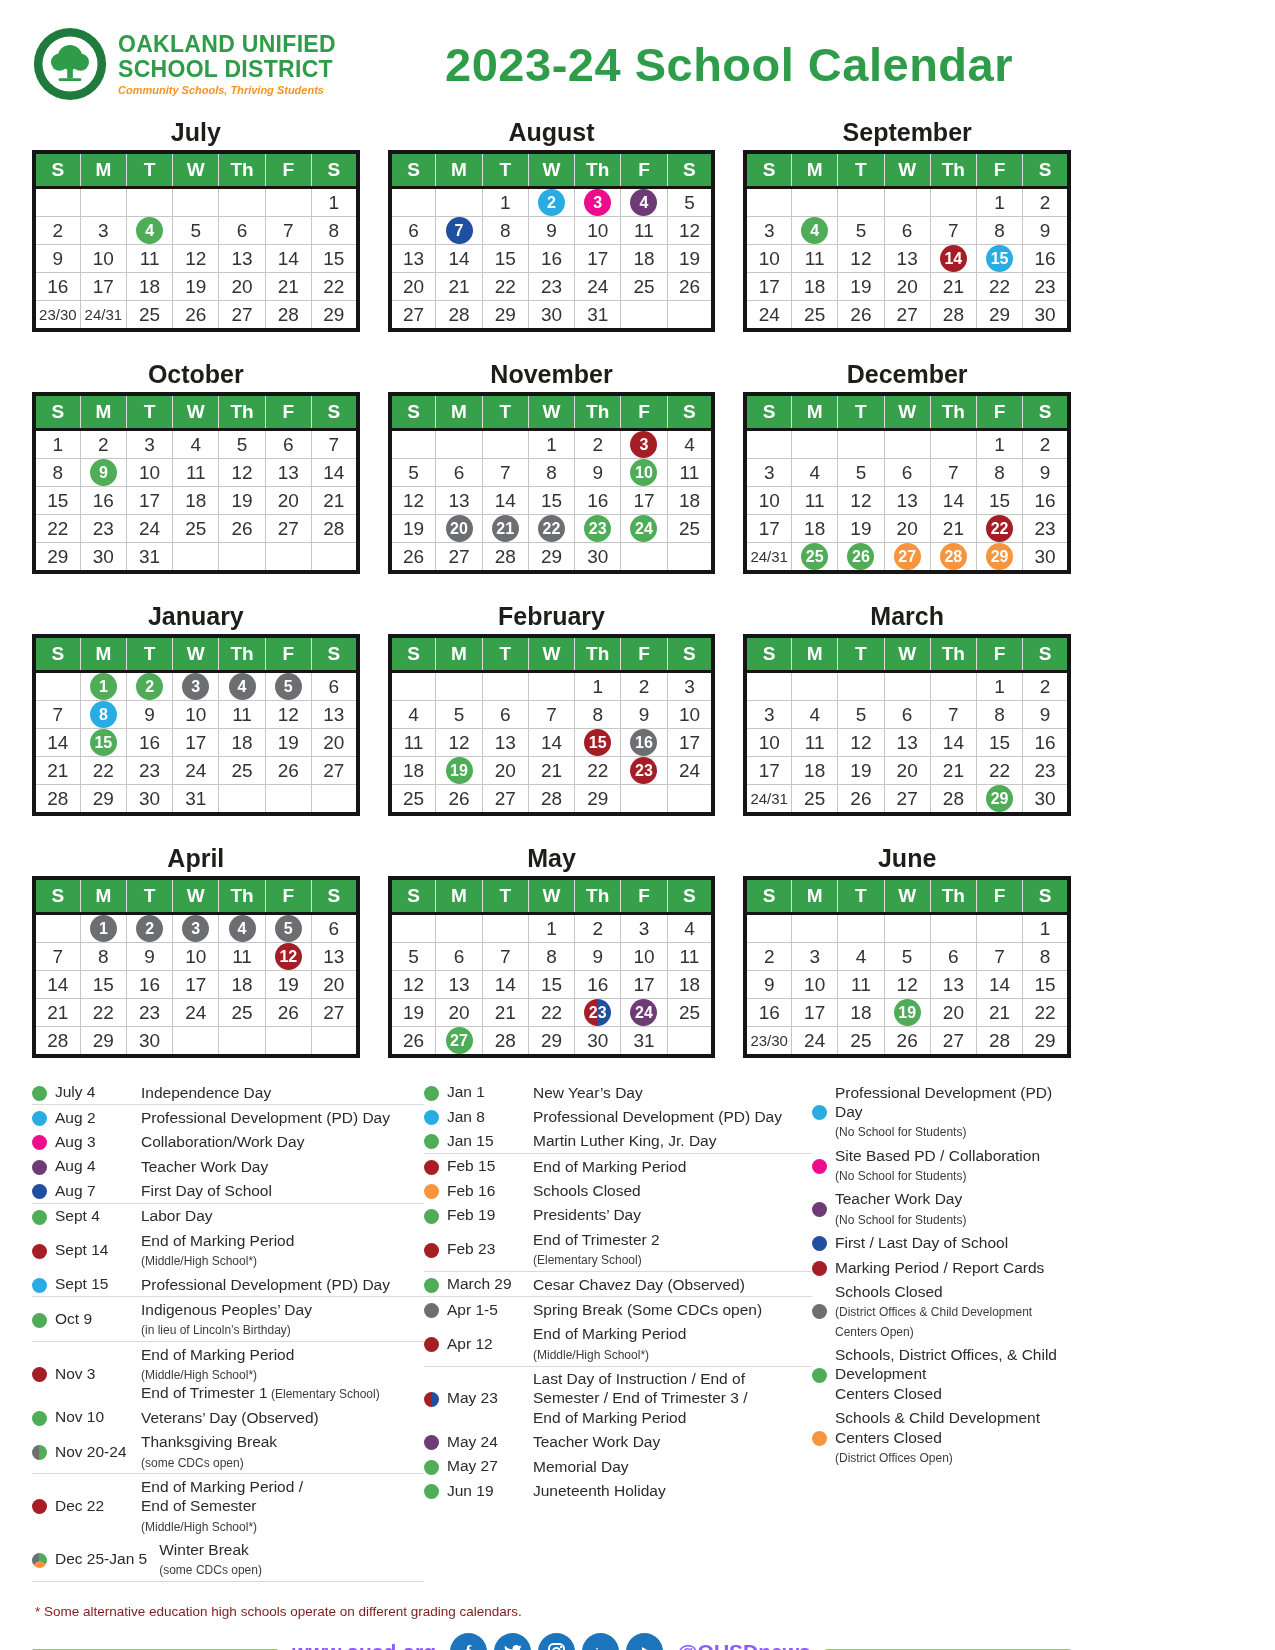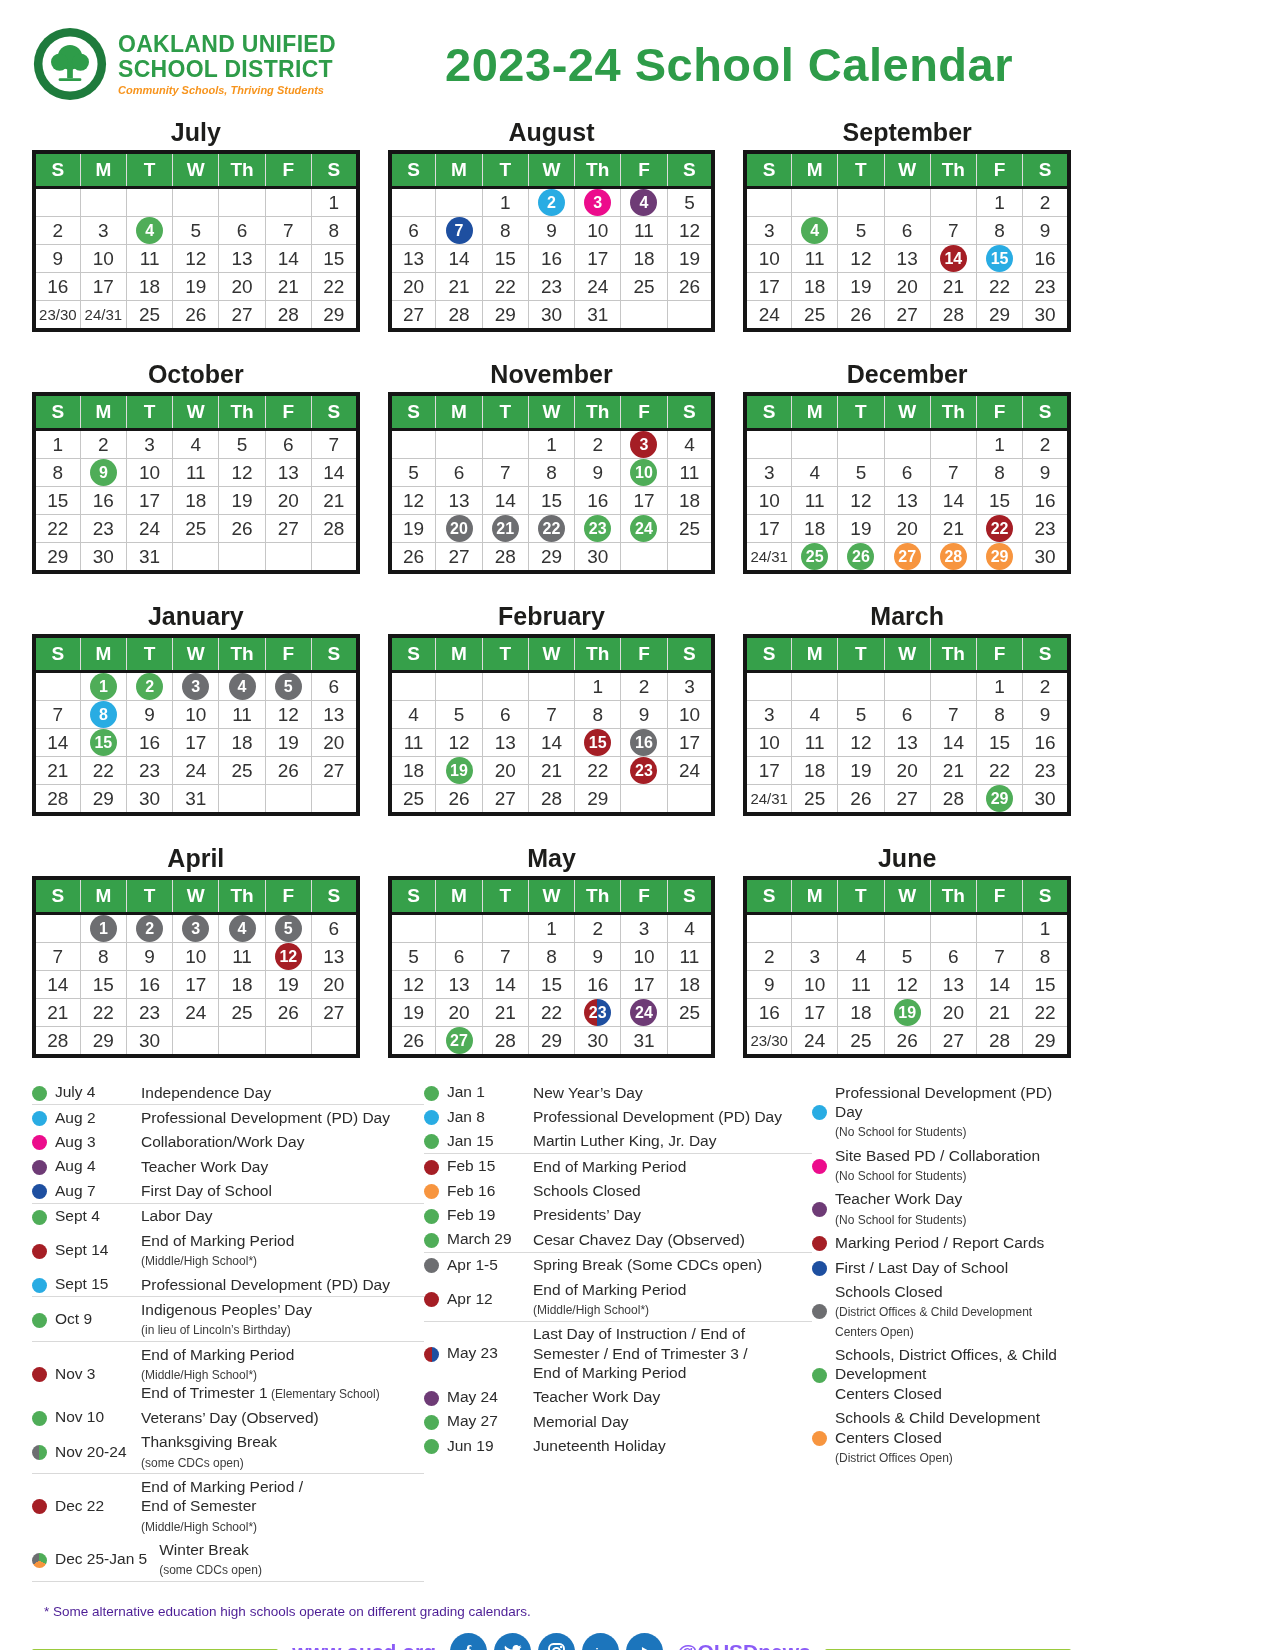--- a/index.html
+++ b/index.html
@@ -37,21 +37,21 @@
   .legend{display:grid;grid-template-columns:392px 388px 1fr;margin-top:22px;align-items:start;}
   .leg-item{display:flex;gap:8px;padding:2.5px 0;align-items:center;}
   .leg-item.sep{border-bottom:1.5px solid #d9d9d9;}
   .leg-dot{width:15px;height:15px;border-radius:50%;flex:none;margin-top:2px;}
   .leg-date{min-width:74px;white-space:nowrap;font-size:15.5px;margin-right:4px;color:#2b2b2b;}
   .leg-desc{font-size:15.5px;line-height:1.25;color:#2b2b2b;}
   .leg-desc .small{font-size:12px;line-height:1.2;color:#3c3c3c;}
   .leg-desc .inline-small{font-size:12px;color:#3c3c3c;}
 
   
-  .footnote{font-size:13.5px;color:#4c1d95;margin:22px 0 0 12px;}
+  .footnote{font-size:13.5px;color:#7f1d1d;margin:22px 0 0 3px;}
   footer{display:flex;align-items:center;gap:14px;margin-top:14px;}
   .fline{height:5px;background:var(--footer-line-green);border-radius:2px;flex:1;}
   .site,.handle{font-weight:bold;font-size:21px;color:#8b5cf6;white-space:nowrap;}
   .socials{display:flex;gap:7px;align-items:center;}
   .soc{width:37px;height:37px;border-radius:50%;background:var(--social-blue);display:inline-flex;
        align-items:center;justify-content:center;}
   .soc svg{display:block;}
 </style>
 </head>
 <body>
@@ -1071,20 +1071,28 @@
           </div>
         </div>
         <div class="leg-item">
           <span class="leg-dot bg-green"></span>
           <span class="leg-date">Feb 19</span>
           <div class="leg-desc">
             <div><span>Presidents’ Day</span></div>
           </div>
         </div>
         <div class="leg-item sep">
+          <span class="leg-dot bg-darkred"></span>
+          <span class="leg-date">Feb 23</span>
+          <div class="leg-desc">
+            <div><span>End of Trimester 2</span></div>
+            <div><span class="small">(Elementary School)</span></div>
+          </div>
+        </div>
+        <div class="leg-item sep">
           <span class="leg-dot bg-green"></span>
           <span class="leg-date">March 29</span>
           <div class="leg-desc">
             <div><span>Cesar Chavez Day (Observed)</span></div>
           </div>
         </div>
         <div class="leg-item">
           <span class="leg-dot bg-gray"></span>
           <span class="leg-date">Apr 1-5</span>
           <div class="leg-desc">
@@ -1146,29 +1154,29 @@
           </div>
         </div>
         <div class="leg-item">
           <span class="leg-dot bg-purple"></span>
           <div class="leg-desc">
             <div><span>Teacher Work Day</span></div>
             <div><span class="small">(No School for Students)</span></div>
           </div>
         </div>
         <div class="leg-item">
+          <span class="leg-dot bg-blue"></span>
+          <div class="leg-desc">
+            <div><span>First / Last Day of School</span></div>
+          </div>
+        </div>
+        <div class="leg-item">
           <span class="leg-dot bg-darkred"></span>
           <div class="leg-desc">
             <div><span>Marking Period / Report Cards</span></div>
-          </div>
-        </div>
-        <div class="leg-item">
-          <span class="leg-dot bg-blue"></span>
-          <div class="leg-desc">
-            <div><span>First / Last Day of School</span></div>
           </div>
         </div>
         <div class="leg-item">
           <span class="leg-dot bg-gray"></span>
           <div class="leg-desc">
             <div><span>Schools Closed</span></div>
             <div><span class="small">(District Offices &amp; Child Development Centers Open)</span></div>
           </div>
         </div>
         <div class="leg-item">

